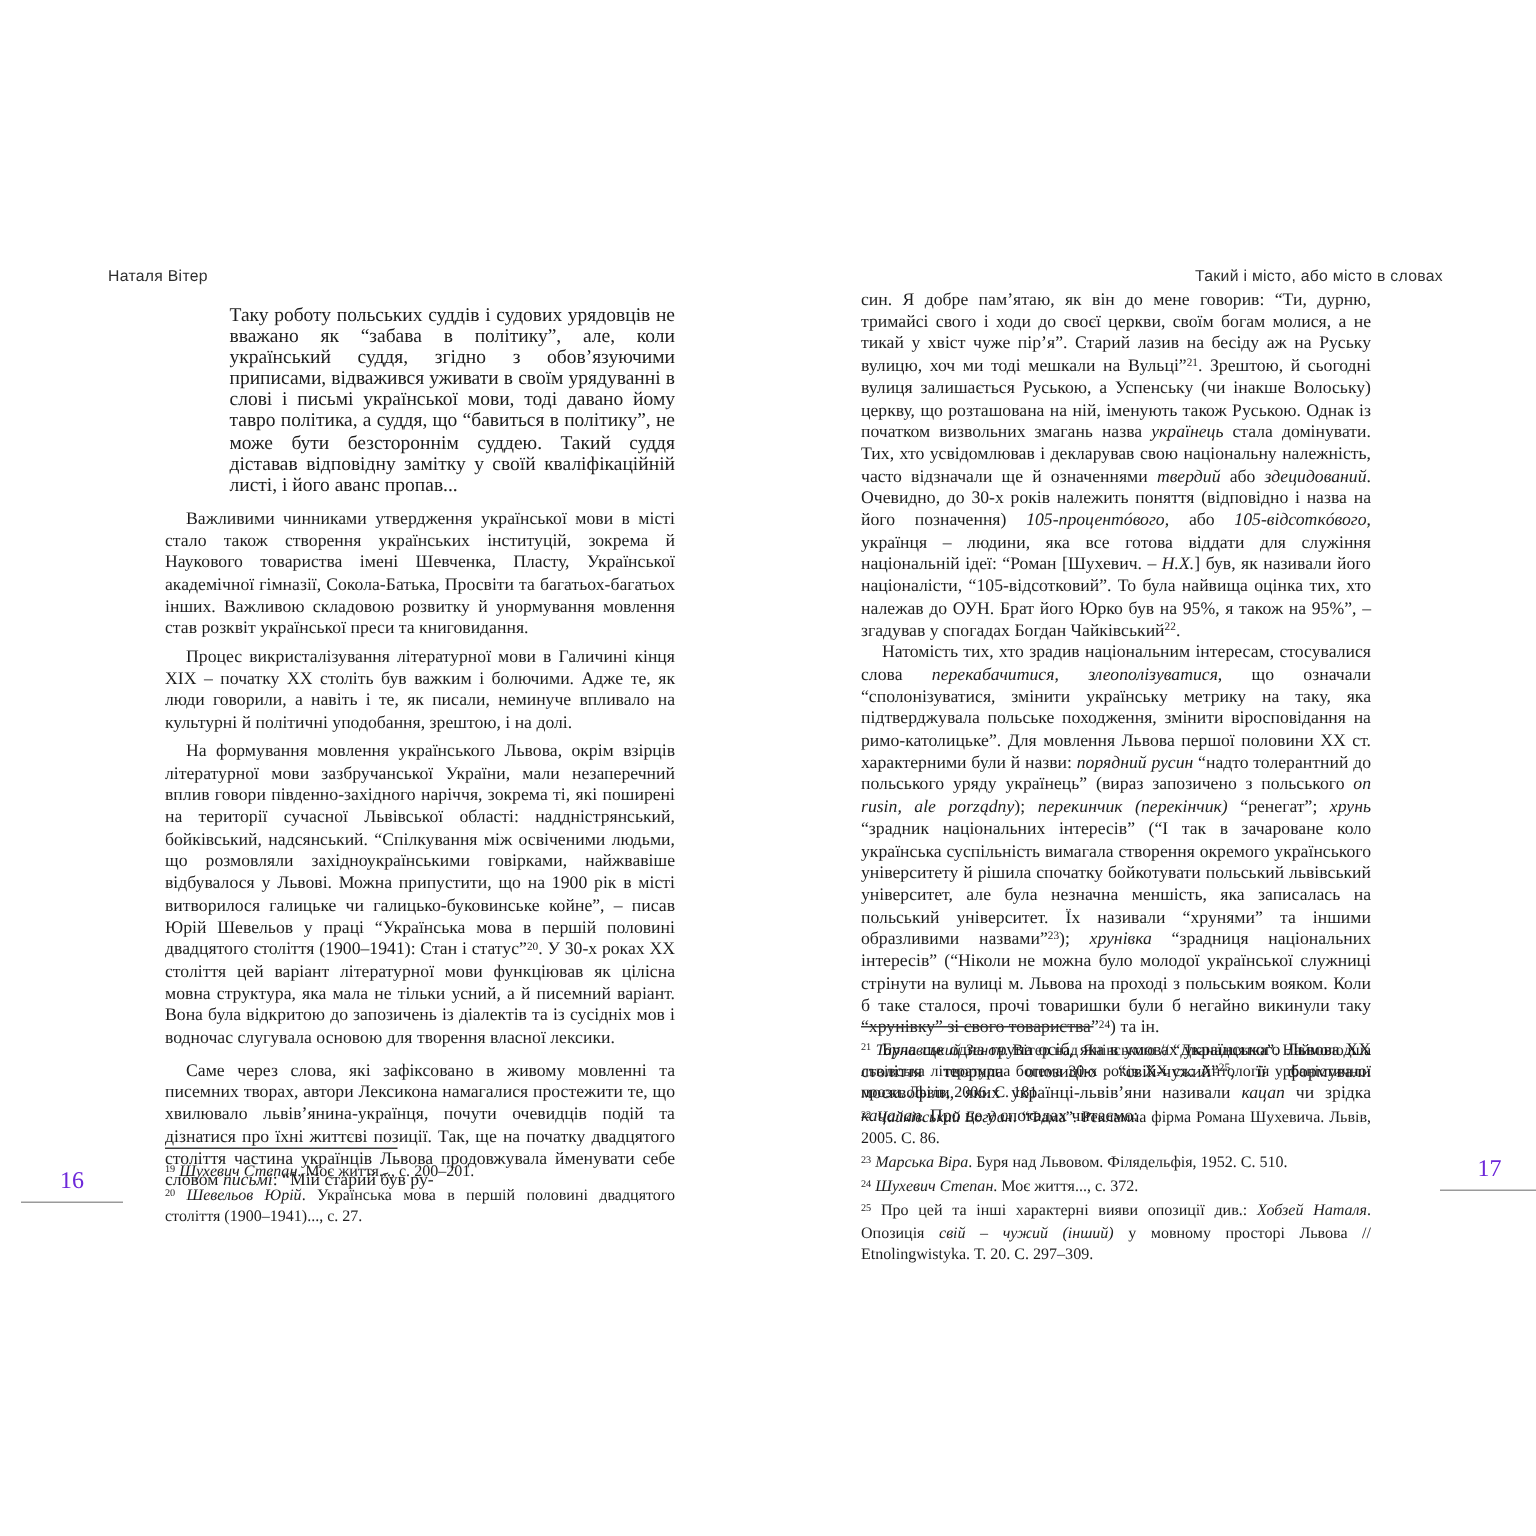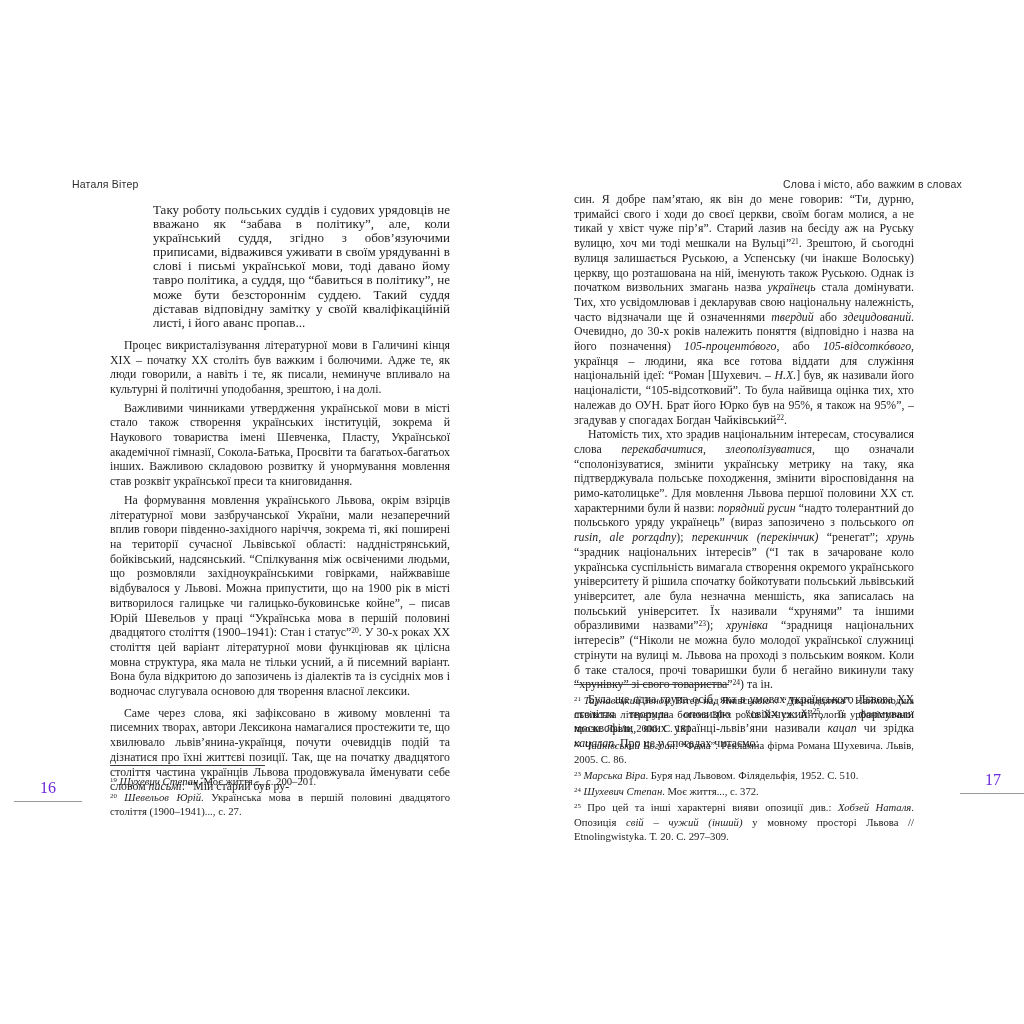--- a/index.html
+++ b/index.html
@@ -58,28 +58,28 @@
     font-size:16px; line-height:18px; color:#6d28d9;
   }
   #pn-left  { left:14px;  top:779px; width:68px; }
   #pn-right { left:960px; top:771px; width:66px; }
   .pnrule { border-top:1px solid #9a9a9a; margin-top:4px; height:0; }
 </style>
 </head>
 <body>
 
 <div class="runhead" id="runhead-left">Наталя Вітер</div>
-<div class="runhead" id="runhead-right">Слова і місто, або важким в словах</div>
+<div class="runhead" id="runhead-right">Такий і місто, або місто в словах</div>
 
 <div class="col" id="col-left">
   <div class="bq">
     <p>Таку роботу польських суддів і судових урядовців не вважано як “забава в політику”, але, коли український суддя, згідно з обов’язуючими приписами, відважився уживати в своїм урядуванні в слові і письмі української мови, тоді давано йому тавро політика, а суддя, що “бавиться в політику”, не може бути безстороннім суддею. Такий суддя діставав відповідну замітку у своїй кваліфікаційній листі, і його аванс пропав...</p>
   </div>
+  <p class="bp">Важливими чинниками утвердження української мови в місті стало також створення українських інституцій, зокрема й Наукового товариства імені Шевченка, Пласту, Української академічної гімназії, Сокола-Батька, Просвіти та багатьох-багатьох інших. Важливою складовою розвитку й унормування мовлення став розквіт української преси та книговидання.</p>
   <p class="bp">Процес викристалізування літературної мови в Галичині кінця XIX – початку XX століть був важким і болючими. Адже те, як люди говорили, а навіть і те, як писали, неминуче впливало на культурні й політичні уподобання, зрештою, і на долі.</p>
-  <p class="bp">Важливими чинниками утвердження української мови в місті стало також створення українських інституцій, зокрема й Наукового товариства імені Шевченка, Пласту, Української академічної гімназії, Сокола-Батька, Просвіти та багатьох-багатьох інших. Важливою складовою розвитку й унормування мовлення став розквіт української преси та книговидання.</p>
   <p class="bp">На формування мовлення українського Львова, окрім взірців літературної мови зазбручанської України, мали незаперечний вплив говори південно-західного наріччя, зокрема ті, які поширені на території сучасної Львівської області: наддністрянський, бойківський, надсянський. “Спілкування між освіченими людьми, що розмовляли західноукраїнськими говірками, найжвавіше відбувалося у Львові. Можна припустити, що на 1900 рік в місті витворилося галицьке чи галицько-буковинське койне”, – писав Юрій Шевельов у праці “Українська мова в першій половині двадцятого століття (1900–1941): Стан і статус”<sup>20</sup>. У 30-х роках XX століття цей варіант літературної мови функціював як цілісна мовна структура, яка мала не тільки усний, а й писемний варіант. Вона була відкритою до запозичень із діалектів та із сусідніх мов і водночас слугувала основою для творення власної лексики.</p>
   <p class="bp bp-gap">Саме через слова, які зафіксовано в живому мовленні та писемних творах, автори Лексикона намагалися простежити те, що хвилювало львів’янина-українця, почути очевидців подій та дізнатися про їхні життєві позиції. Так, ще на початку двадцятого століття частина українців Львова продовжувала йменувати себе словом <i>письмі</i>: “Мій старий був ру-</p>
 </div>
 
 <div class="footnotes" id="fn-left">
   <div class="fnrule"></div>
   <p><sup>19</sup> <i>Шухевич Степан</i>. Моє життя..., с. 200–201.</p>
   <p><sup>20</sup> <i>Шевельов Юрій</i>. Українська мова в першій половині двадцятого століття (1900–1941)..., с. 27.</p>
 </div>
 

